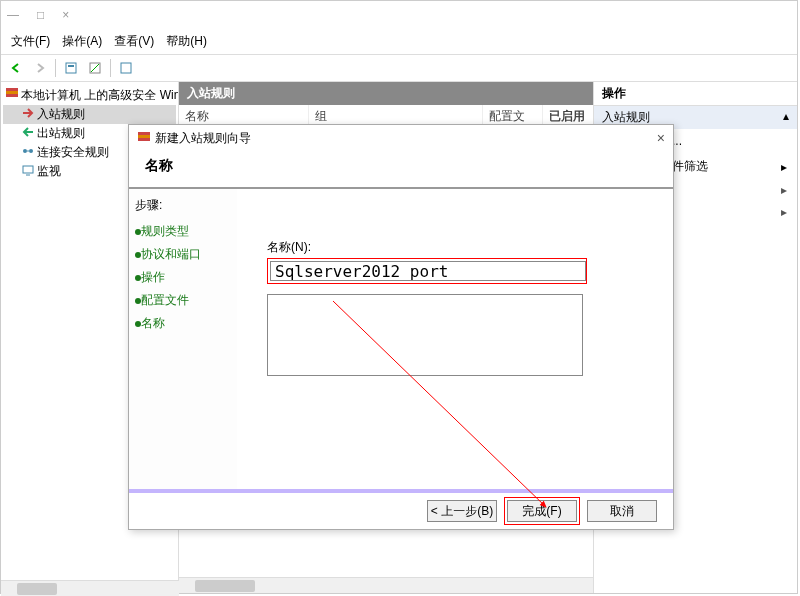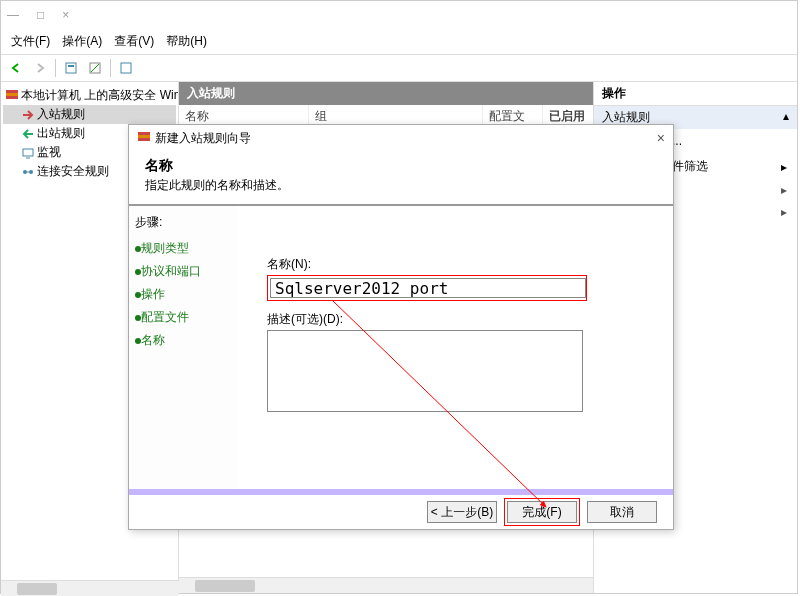--- a/index.html
+++ b/index.html
@@ -10,21 +10,21 @@
 .titlebar { height: 28px; display: flex; align-items: center; justify-content: space-between; padding: 0 6px; background: #fff; color: #888; }
 .titlebar-left { display: flex; align-items: center; gap: 4px; }
 .shield-icon { width: 14px; height: 14px; }
 .titlebar-ctrls { display: flex; gap: 18px; color: #999; }
 .menubar { display: flex; gap: 4px; padding: 2px 6px; border-bottom: 1px solid #ddd; }
 .menubar span { padding: 2px 4px; }
 .toolbar { display: flex; gap: 2px; padding: 2px 4px; border-bottom: 1px solid #ddd; }
 .tbtn { width: 22px; height: 22px; border: 1px solid transparent; display: flex; align-items: center; justify-content: center; }
 .body { flex: 1; display: flex; overflow: hidden; }
 .tree-pane { width: 178px; border-right: 1px solid #ddd; padding: 4px 2px; overflow: hidden; }
-.tree-item { display: flex; align-items: center; gap: 2px; padding: 1px 2px; white-space: nowrap; }
+.tree-item { display: flex; gap: 2px; padding: 1px 2px; white-space: nowrap; }
 .tree-item.sel { background: #d8d8d8; }
 .tree-icon { width: 14px; height: 14px; flex-shrink: 0; }
 .tree-indent { padding-left: 18px; }
 .center-pane { flex: 1; display: flex; flex-direction: column; }
 .section-hdr { background: #888; color: #fff; font-weight: bold; padding: 3px 8px; }
 .list-head { display: flex; border-bottom: 1px solid #ddd; font-weight: normal; color: #444; }
 .col-name { width: 130px; padding: 3px 6px; border-right: 1px solid #eee; }
 .col-group { flex: 1; padding: 3px 6px; border-right: 1px solid #eee; }
 .col-profile { width: 60px; padding: 3px 6px; border-right: 1px solid #eee; }
 .col-enable { width: 50px; padding: 3px 6px; font-weight: bold; }
@@ -52,21 +52,21 @@
 .wiz-body { flex: 1; display: flex; }
 .wiz-steps { width: 108px; padding: 8px 6px; background: #fdfdfd; }
 .step-hdr { font-weight: normal; margin-bottom: 6px; }
 .step { color: #1a7a1a; padding: 3px 0; display: flex; align-items: center; }
 .bullet { width: 6px; height: 6px; background: #1a7a1a; border-radius: 50%; flex-shrink: 0; }
 .wiz-content { flex: 1; padding: 50px 20px 10px 30px; position: relative; }
 .field-label { margin-bottom: 2px; }
 .name-input { width: 316px; height: 20px; border: 1px solid #888; padding: 1px 4px; font-size: 16px; font-family: monospace; }
 .name-hl { border: 1px solid red; padding: 2px; width: 320px; margin-bottom: 10px; }
 .desc-box { width: 316px; height: 82px; border: 1px solid #888; resize: none; font-size: 12px; }
-.wiz-buttons { height: 40px; display: flex; justify-content: flex-end; align-items: center; gap: 10px; padding: 0 16px; border-top: 6px solid #c4b5fd; }
+.wiz-buttons { height: 40px; display: flex; justify-content: flex-end; align-items: center; gap: 10px; padding: 0 16px; border-top: 4px solid #c4b5fd; }
 .btn { width: 70px; height: 22px; border: 1px solid #888; background: #f0f0f0; font-size: 12px; display: flex; align-items: center; justify-content: center; }
 .btn-hl { outline: 1px solid red; outline-offset: 2px; }
 
 
 .arrow-svg { position: absolute; left: 128px; top: 137px; width: 546px; height: 406px; pointer-events: none; z-index: 10; }
 
 .filler-row { padding-top: 410px; }
 </style>
 </head>
 <body>
@@ -134,32 +134,32 @@
         <span>入站规则</span>
       </div>
       <div class="tree-item tree-indent">
         <svg class="tree-icon" viewBox="0 0 14 14">
             <path d="M12 7H4M7 3 3 7l4 4" stroke="#2a6" fill="none" stroke-width="2"></path>
           </svg>
         <span>出站规则</span>
       </div>
       <div class="tree-item tree-indent">
         <svg class="tree-icon" viewBox="0 0 14 14">
-            <rect x="2" y="3" width="10" height="7" fill="none" stroke="#48a"></rect>
-            <path d="M5 12h4" stroke="#48a"></path>
-          </svg>
-        <span>监视</span>
-      </div>
-      <div class="tree-item tree-indent">
-        <svg class="tree-icon" viewBox="0 0 14 14">
             <circle cx="4" cy="7" r="2" fill="#48a"></circle>
             <circle cx="10" cy="7" r="2" fill="#48a"></circle>
             <path d="M6 7h2" stroke="#48a"></path>
           </svg>
         <span>连接安全规则</span>
+      </div>
+      <div class="tree-item tree-indent">
+        <svg class="tree-icon" viewBox="0 0 14 14">
+            <rect x="2" y="3" width="10" height="7" fill="none" stroke="#48a"></rect>
+            <path d="M5 12h4" stroke="#48a"></path>
+          </svg>
+        <span>监视</span>
       </div>
     </div>
 
     <div class="center-pane">
       <div class="section-hdr">入站规则</div>
       <div class="list-head">
         <div class="col-name">名称</div>
         <div class="col-group">组</div>
         <div class="col-profile">配置文件</div>
         <div class="col-enable">已启用</div>
@@ -241,21 +241,20 @@
           <path fill="#c44" d="M1 1h12v3H1z"></path>
           <path fill="#d80" d="M1 4h12v3H1z"></path>
           <path fill="#c44" d="M1 7h12v3H1z"></path>
         </svg>
       <span>新建入站规则向导</span>
     </div>
     <span style="font-size:14px;color:#555">×</span>
   </div>
   <div class="wiz-head">
     <div class="wiz-head-title">名称</div>
-    <div>指定此规则的名称和描述。</div>
   </div>
   <div class="wiz-body">
     <div class="wiz-steps">
       <div class="step-hdr">步骤:</div>
       <div class="step">
           <span class="bullet"></span>
           <span>规则类型</span>
         </div>
       <div class="step">
           <span class="bullet"></span>
@@ -272,21 +271,20 @@
       <div class="step">
           <span class="bullet"></span>
           <span>名称</span>
         </div>
     </div>
     <div class="wiz-content">
       <div class="field-label">名称(N):</div>
       <div class="name-hl">
         <input class="name-input" value="Sqlserver2012 port" style="">
       </div>
-      <div class="field-label">描述(可选)(D):</div>
       <textarea class="desc-box" style=""></textarea>
     </div>
   </div>
   <div class="wiz-buttons">
     <div class="btn">&lt; 上一步(B)</div>
     <div class="btn btn-hl">完成(F)</div>
     <div class="btn">取消</div>
   </div>
 </div>
 

